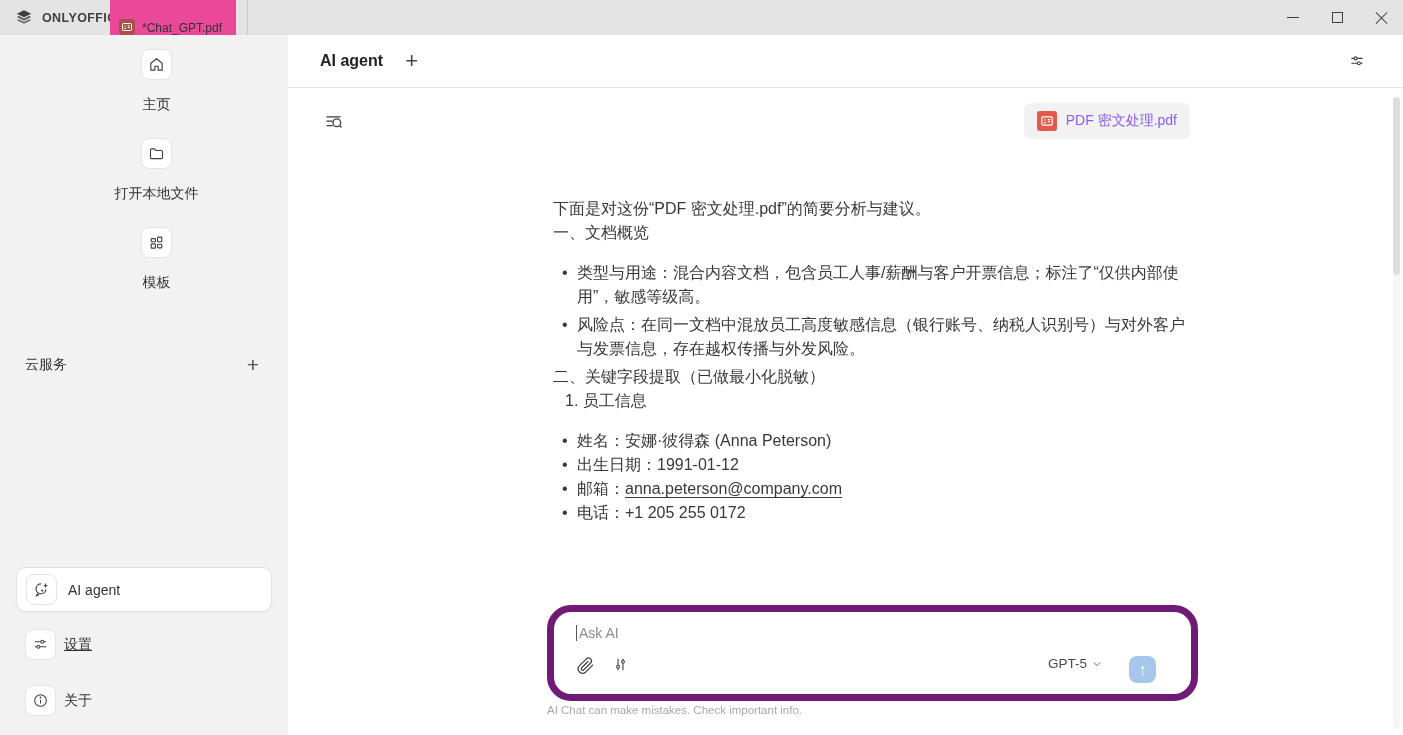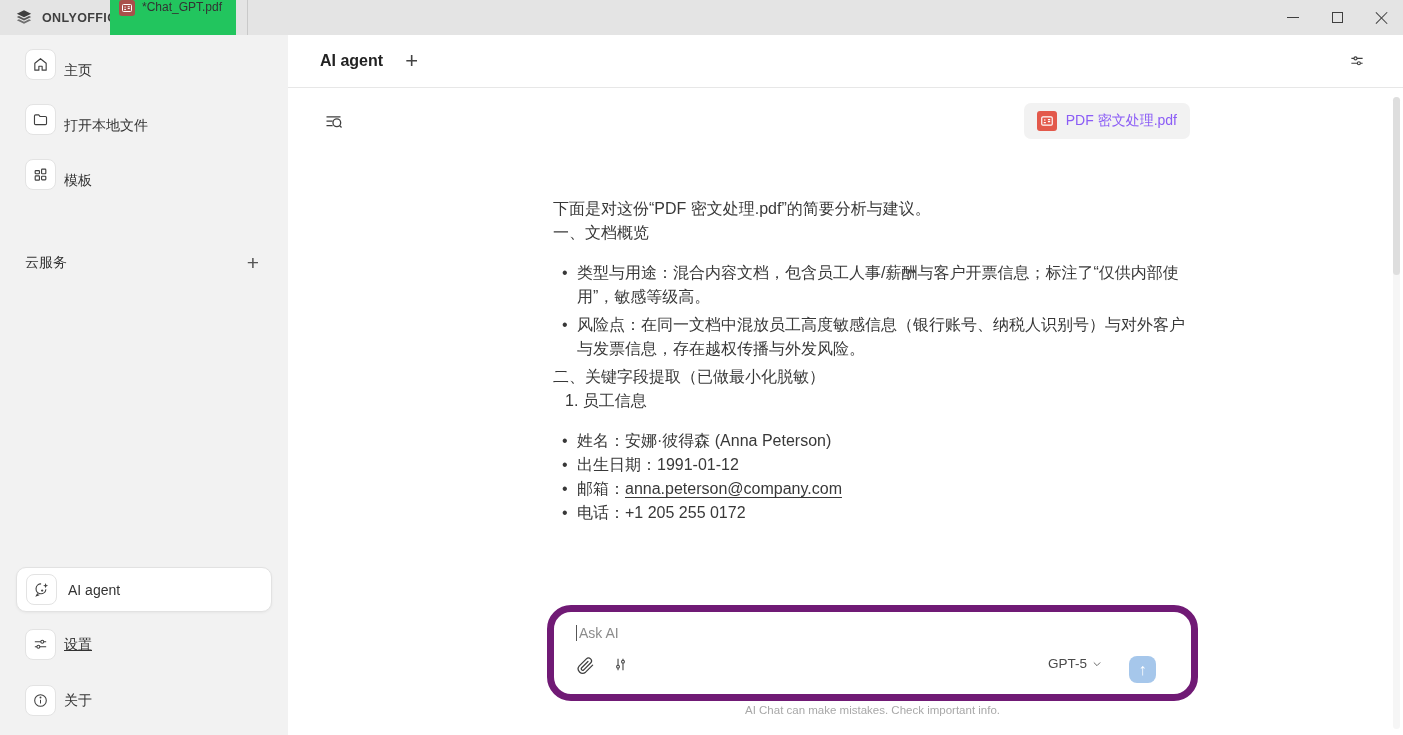--- a/index.html
+++ b/index.html
@@ -9,36 +9,36 @@
     color:#333; background:#fff; position:relative;
     -webkit-font-smoothing:antialiased;
   }
   svg { display:block; }
 
   
   .titlebar { position:absolute; left:0; top:0; width:1403px; height:35px;
     background:#e4e4e4; display:flex; align-items:stretch; }
   .brand { display:flex; align-items:center; gap:8px; padding:0 14px; width:110px; }
   .brand-text { font-size:12.5px; font-weight:bold; color:#3f3f3f; letter-spacing:.4px; white-space:nowrap; }
-  .doc-tab { width:126px; background:#22c55e; display:flex; align-items:flex-start; gap:7px; padding:0 9px; cursor:default; }
+  .doc-tab { width:126px; background:#ec4899; display:flex; align-items:flex-end; gap:7px; padding:0 9px; cursor:default; }
   .doc-tab-label { font-size:12px; color:#333; white-space:nowrap; }
   .tab-sep { position:absolute; left:247px; top:0; width:1px; height:35px; background:#c9c9c9; }
   .win-controls { margin-left:auto; display:flex; }
   .win-btn { width:44px; height:35px; display:flex; align-items:center; justify-content:center; }
   .glyph-min { width:12px; height:1px; background:#3f3f3f; }
   .glyph-max { width:11px; height:11px; border:1px solid #3f3f3f; }
   .glyph-close { position:relative; width:13px; height:13px; }
   .glyph-close::before,.glyph-close::after { content:""; position:absolute; left:6px; top:-1px;
     width:1.3px; height:16px; background:#3f3f3f; }
   .glyph-close::before { transform:rotate(45deg); }
   .glyph-close::after { transform:rotate(-45deg); }
 
   
   .sidebar { position:absolute; left:0; top:35px; width:288px; height:700px; background:#f2f2f2; }
-  .side-row { display:flex; align-items:flex-end; gap:8px; margin:0 0 24px 25px; cursor:pointer; }
+  .side-row { display:flex; align-items:center; gap:16px; margin:0 0 24px 25px; cursor:pointer;flex-direction:column; }
   .side-row:first-child { margin-top:14px; }
   .icon-box { width:31px; height:31px; background:#fff; border:1px solid #e3e3e3; border-radius:8px;
     display:flex; align-items:center; justify-content:center; color:#404040; flex:0 0 auto; }
   .side-label { font-size:14px; color:#333; }
   .cloud-row { display:flex; align-items:center; margin:62px 25px 0 25px; }
   .cloud-label { font-size:14px; color:#333; }
   .cloud-add { margin-left:auto; font-size:21px; font-weight:200; color:#555; line-height:1; cursor:pointer; padding:0 4px; }
   .side-bottom { position:absolute; left:16px; right:16px; bottom:19px; }
   .pill { background:#fff; border:1px solid #e2e2e2; border-radius:10px; box-shadow:0 1px 3px rgba(0,0,0,.05);
     height:45px; display:flex; align-items:center; gap:11px; padding-left:9px; margin-bottom:17px; cursor:pointer; }
@@ -80,21 +80,21 @@
   .caret { width:1px; height:16px; background:#555; margin-right:2px; }
   .placeholder { font-size:14px; color:#8c8c8c; }
   .composer-row { position:absolute; left:22px; right:35px; bottom:11px; height:27px;
     display:flex; align-items:flex-start; }
   .comp-icon { color:#3f3f3f; cursor:pointer; }
   .comp-icon + .comp-icon { margin-left:17px; }
   .model-select { margin-left:auto; display:flex; align-items:center; gap:5px; font-size:13.5px; color:#4a4a4a; cursor:pointer; }
   .send-btn { margin-left:27px; width:27px; height:27px; border-radius:8px; background:#a6c7eb;
     display:flex; align-items:center; justify-content:center; color:#fff; font-size:16px; font-weight:bold; cursor:pointer; }
 
-  .disclaimer { position:absolute; left:259px; top:616px; width:651px; text-align:center;
+  .disclaimer { position:absolute; left:259px; top:616px; width:651px; 
     font-size:11.5px; color:#a8a8a8; }
 
   
   .scrollbar { position:absolute; right:3px; top:9px; width:7px; height:632px; background:#f6f6f6; border-radius:4px; }
   .scroll-thumb { position:absolute; left:0; top:0; width:7px; height:178px; background:#dedede; border-radius:4px; cursor:pointer; }
 
   .pdf-badge { border-radius:3px; display:flex; align-items:center; justify-content:center; flex:0 0 auto; }
   .pdf-badge.tab { width:16px; height:16px; background:#a9504a; }
   .pdf-badge.chip { width:20px; height:20px; background:#e3594b; }
 </style>

